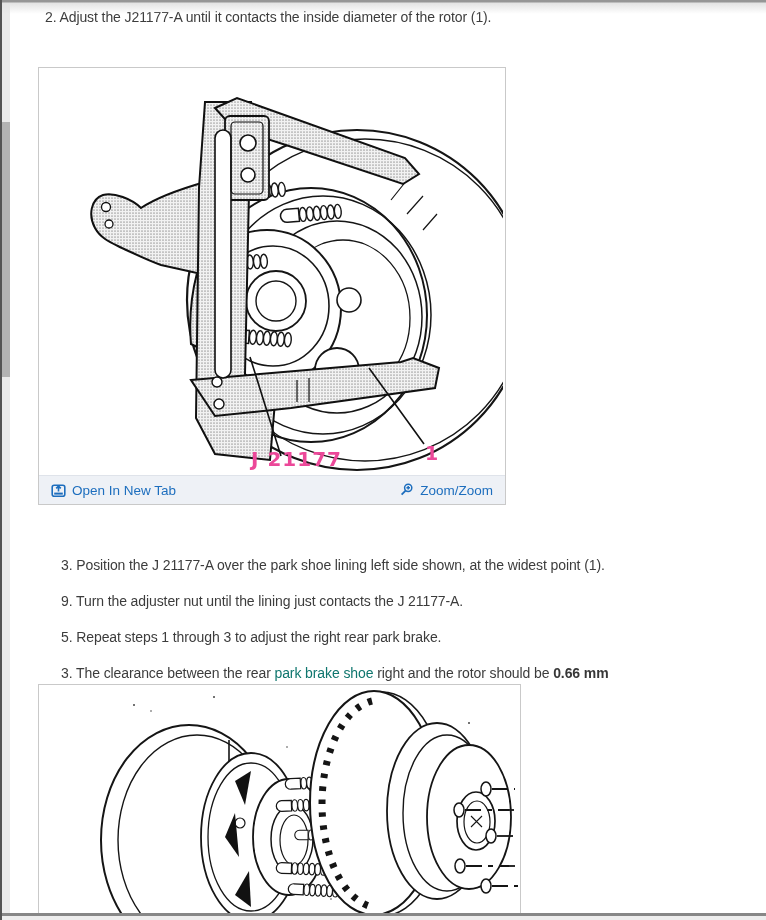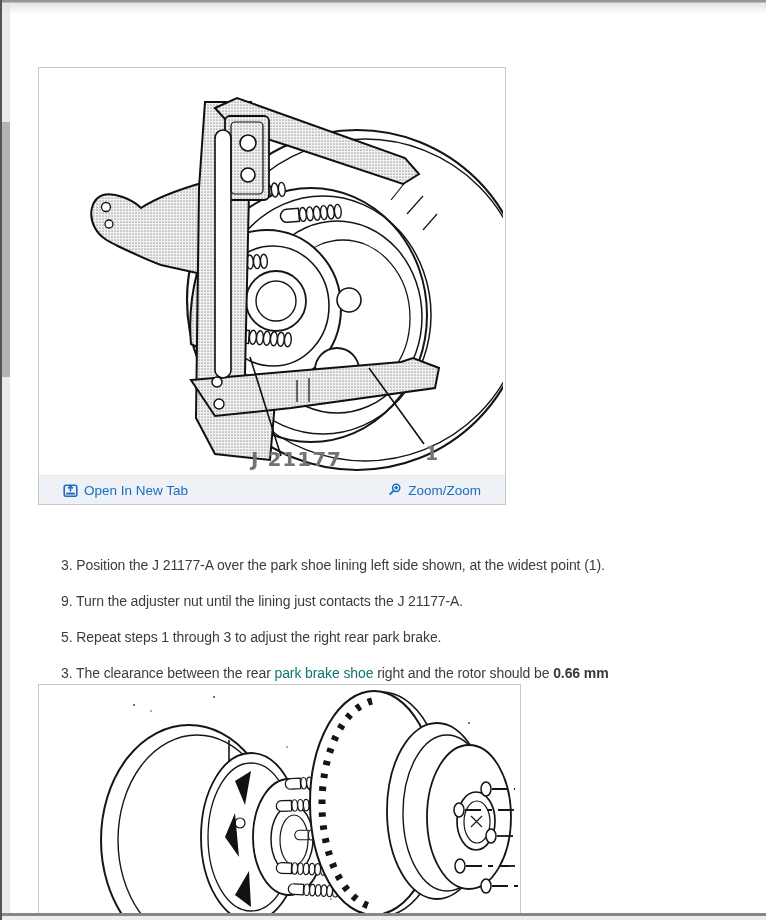--- a/index.html
+++ b/index.html
@@ -20,41 +20,42 @@
     text-indent:12px;margin:0;letter-spacing:-0.1px;}
   .steps{position:absolute;left:33px;top:539px;width:632px;font-size:14px;line-height:20px;letter-spacing:-0.1px;}
   .steps p{margin:16px;text-indent:12px;}
   .inline-link{color:#0f766e;cursor:pointer;text-decoration:none;}
   .bold{font-weight:bold;color:#373737;}
   
   .frame{position:absolute;background:#fff;border:1px solid #c9c9c9;}
   #frame1{left:38px;top:67px;width:466px;height:436px;}
   #frame2{left:38px;top:684px;width:481px;height:229px;border-bottom:none;overflow:hidden;}
   .fig-canvas{position:relative;width:464px;height:405px;overflow:hidden;}
-  .fig-label{position:absolute;font-family:"DejaVu Sans",sans-serif;font-weight:bold;color:#737373;}
+  .fig-label{position:absolute;font-family:"DejaVu Sans",sans-serif;font-weight:bold;color:#ec4899;}
   #lbl-tool{left:212px;top:379px;font-size:20px;letter-spacing:1px;}
   #lbl-one{left:386px;top:374px;font-size:19px;}
   .fig-footer{position:absolute;left:0;bottom:0;width:100%;height:29px;box-sizing:border-box;
     background:#eef1f6;border-top:1px solid #dfe3ea;display:flex;justify-content:space-between;
-    align-items:center;padding:0 24px;}
+    align-items:center;padding:0 12px;}
   .fig-link{display:flex;align-items:center;gap:6px;color:#1d6ebe;font-size:13.5px;
     text-decoration:none;cursor:pointer;}
   .fig-link svg{flex:0 0 auto;}
   svg{display:block;}
 </style>
 </head>
 <body>
 
 <div id="root">
   <div class="topbar"></div>
   <div class="win-edge"></div>
   <div class="v-track">
     <div class="v-thumb"></div>
   </div>
 
+  <p class="para">2. Adjust the J21177-A until it contacts the inside diameter of the rotor (1).</p>
 
   <div class="frame" id="frame1">
     <div class="fig-canvas">
       <svg width="464" height="405" viewBox="0 0 464 405">
         <defs>
           <pattern id="stip" patternUnits="userSpaceOnUse" width="3" height="3">
             <rect width="3" height="3" fill="#f2f2f2"></rect>
             <circle cx="1" cy="1" r="0.55" fill="#3a3a3a"></circle>
           </pattern>
           <g id="stud">

